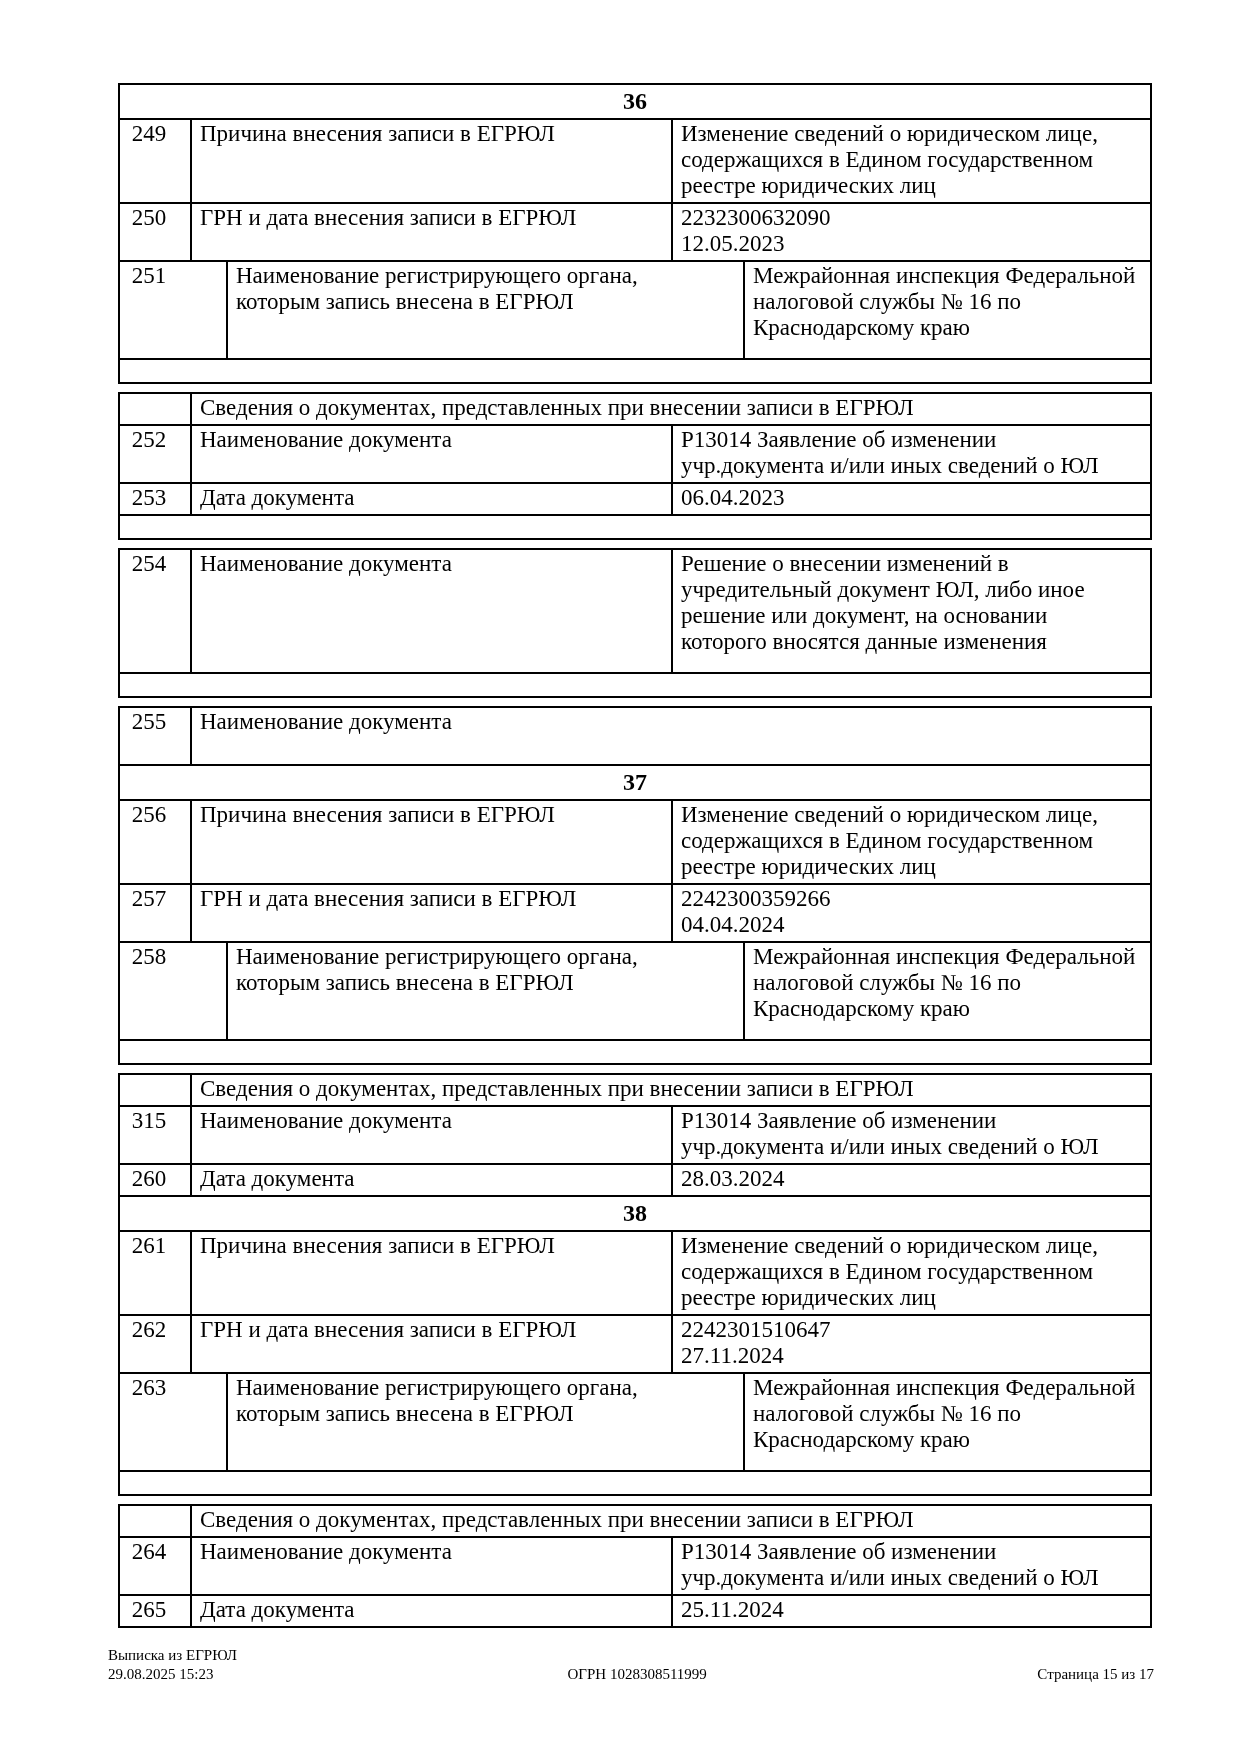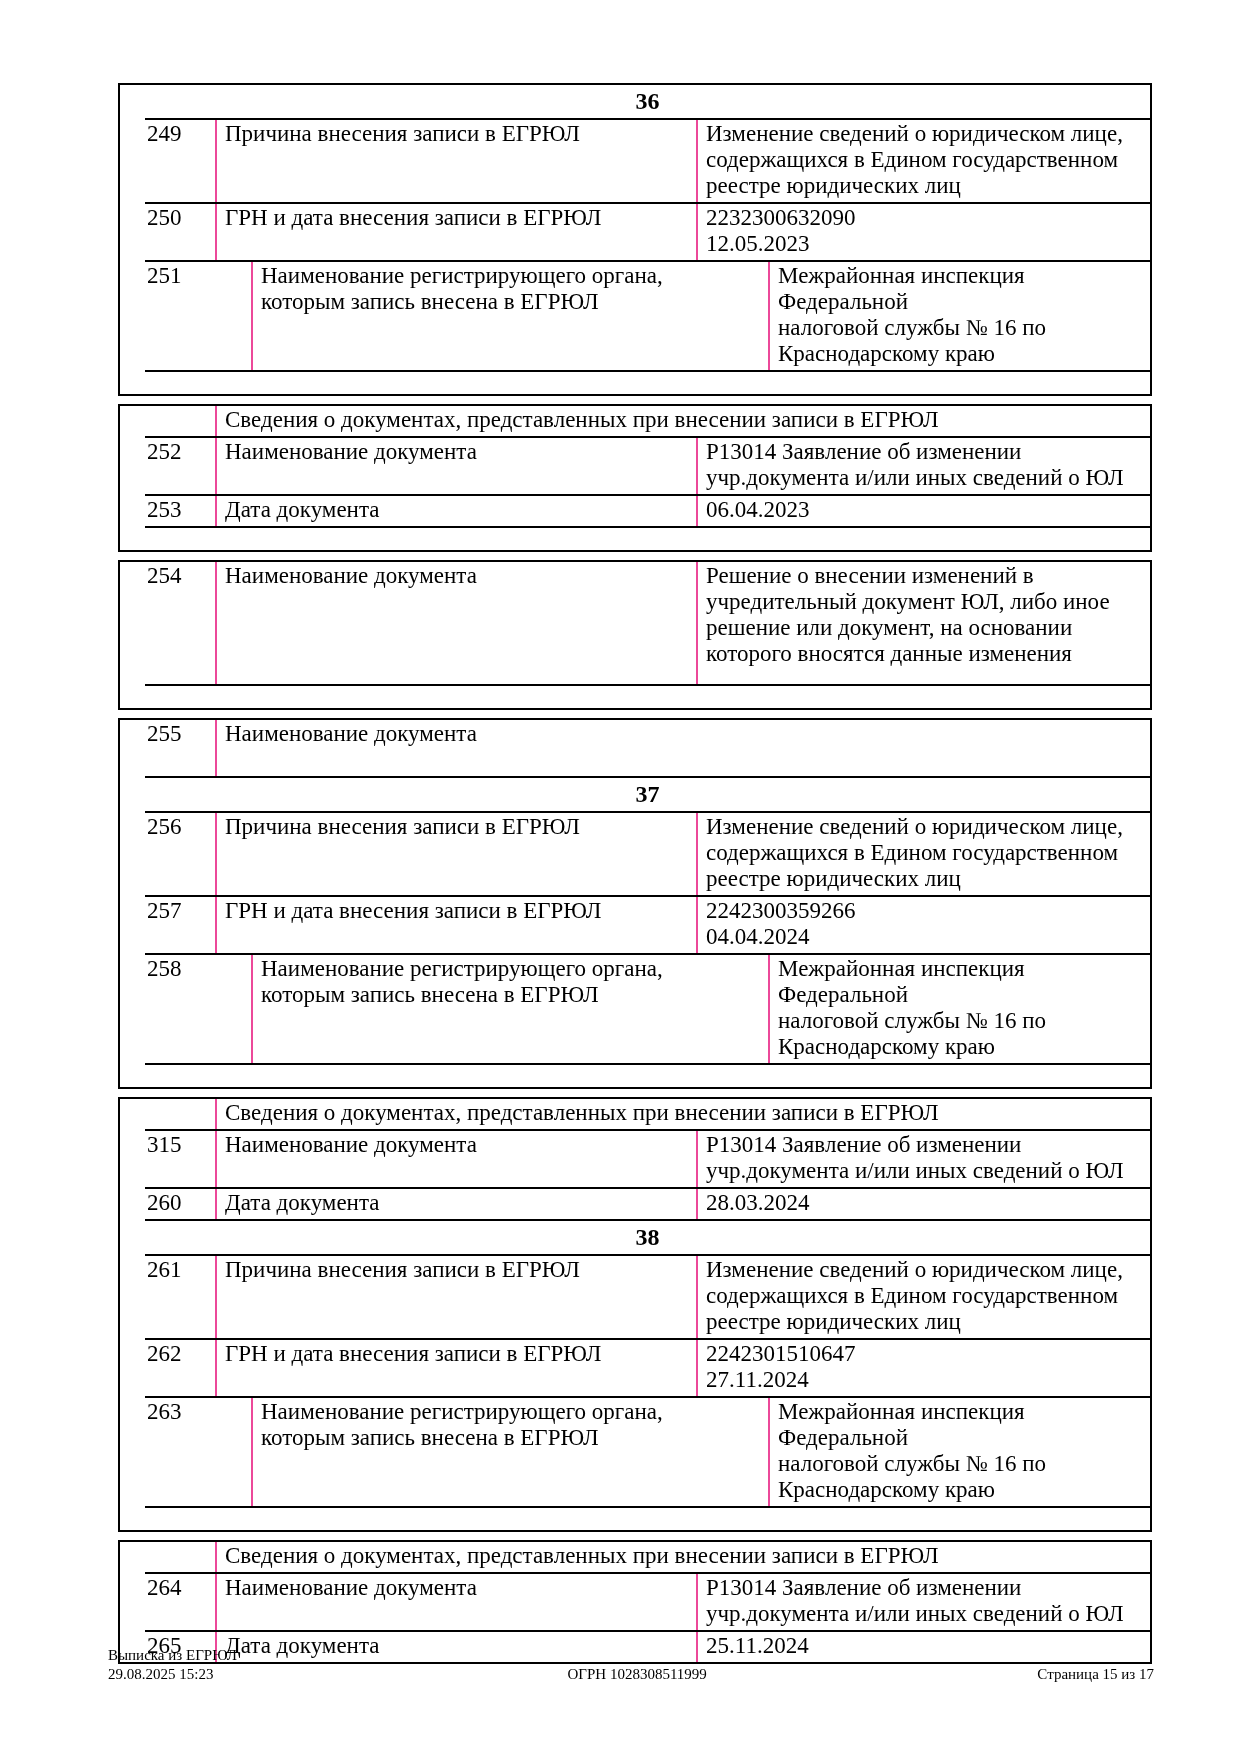--- a/index.html
+++ b/index.html
@@ -12,34 +12,34 @@
     margin:0 auto;
     overflow:hidden;
   }
   .doc-table { position:absolute; left:118px; top:83px; width:1034px; }
   .block {
     box-sizing:border-box;
     border:2px solid #000;
     margin-bottom:8px;
     background:#fff;
   }
-  .row { display:grid; grid-template-columns:70px 481px 1fr;margin-left:25px; }
+  .row { display:grid; grid-template-columns:70px 481px 1fr; }
   .row + .row { border-top:2px solid #000; }
   .r-sec { display:block; }
   .r-span { grid-template-columns:70px 1fr; }
   .r-spacer { display:block; min-height:22px; }
   .cell {
     box-sizing:border-box;
     font-size:23px;
     line-height:26px;
     padding:1px 8px 3px 8px;
     white-space:pre-line;
   }
-  .c-num { text-align:left; padding-left:2px; padding-right:14px; white-space:normal; }
-  .c-label, .c-value { border-left:2px solid #ec4899; }
+  .c-num { text-align:center; padding-left:2px; padding-right:14px; white-space:normal; }
+  .c-label, .c-value { border-left:2px solid #000000; }
   .sec-title {
     text-align:center;
     font-weight:bold;
     font-size:24px;
     line-height:28px;
     padding:2px 0 3px 0;
   }
   .h-1 { min-height:30px; }
   .h-2 { min-height:56px; }
   .h-3 { min-height:80px; }

